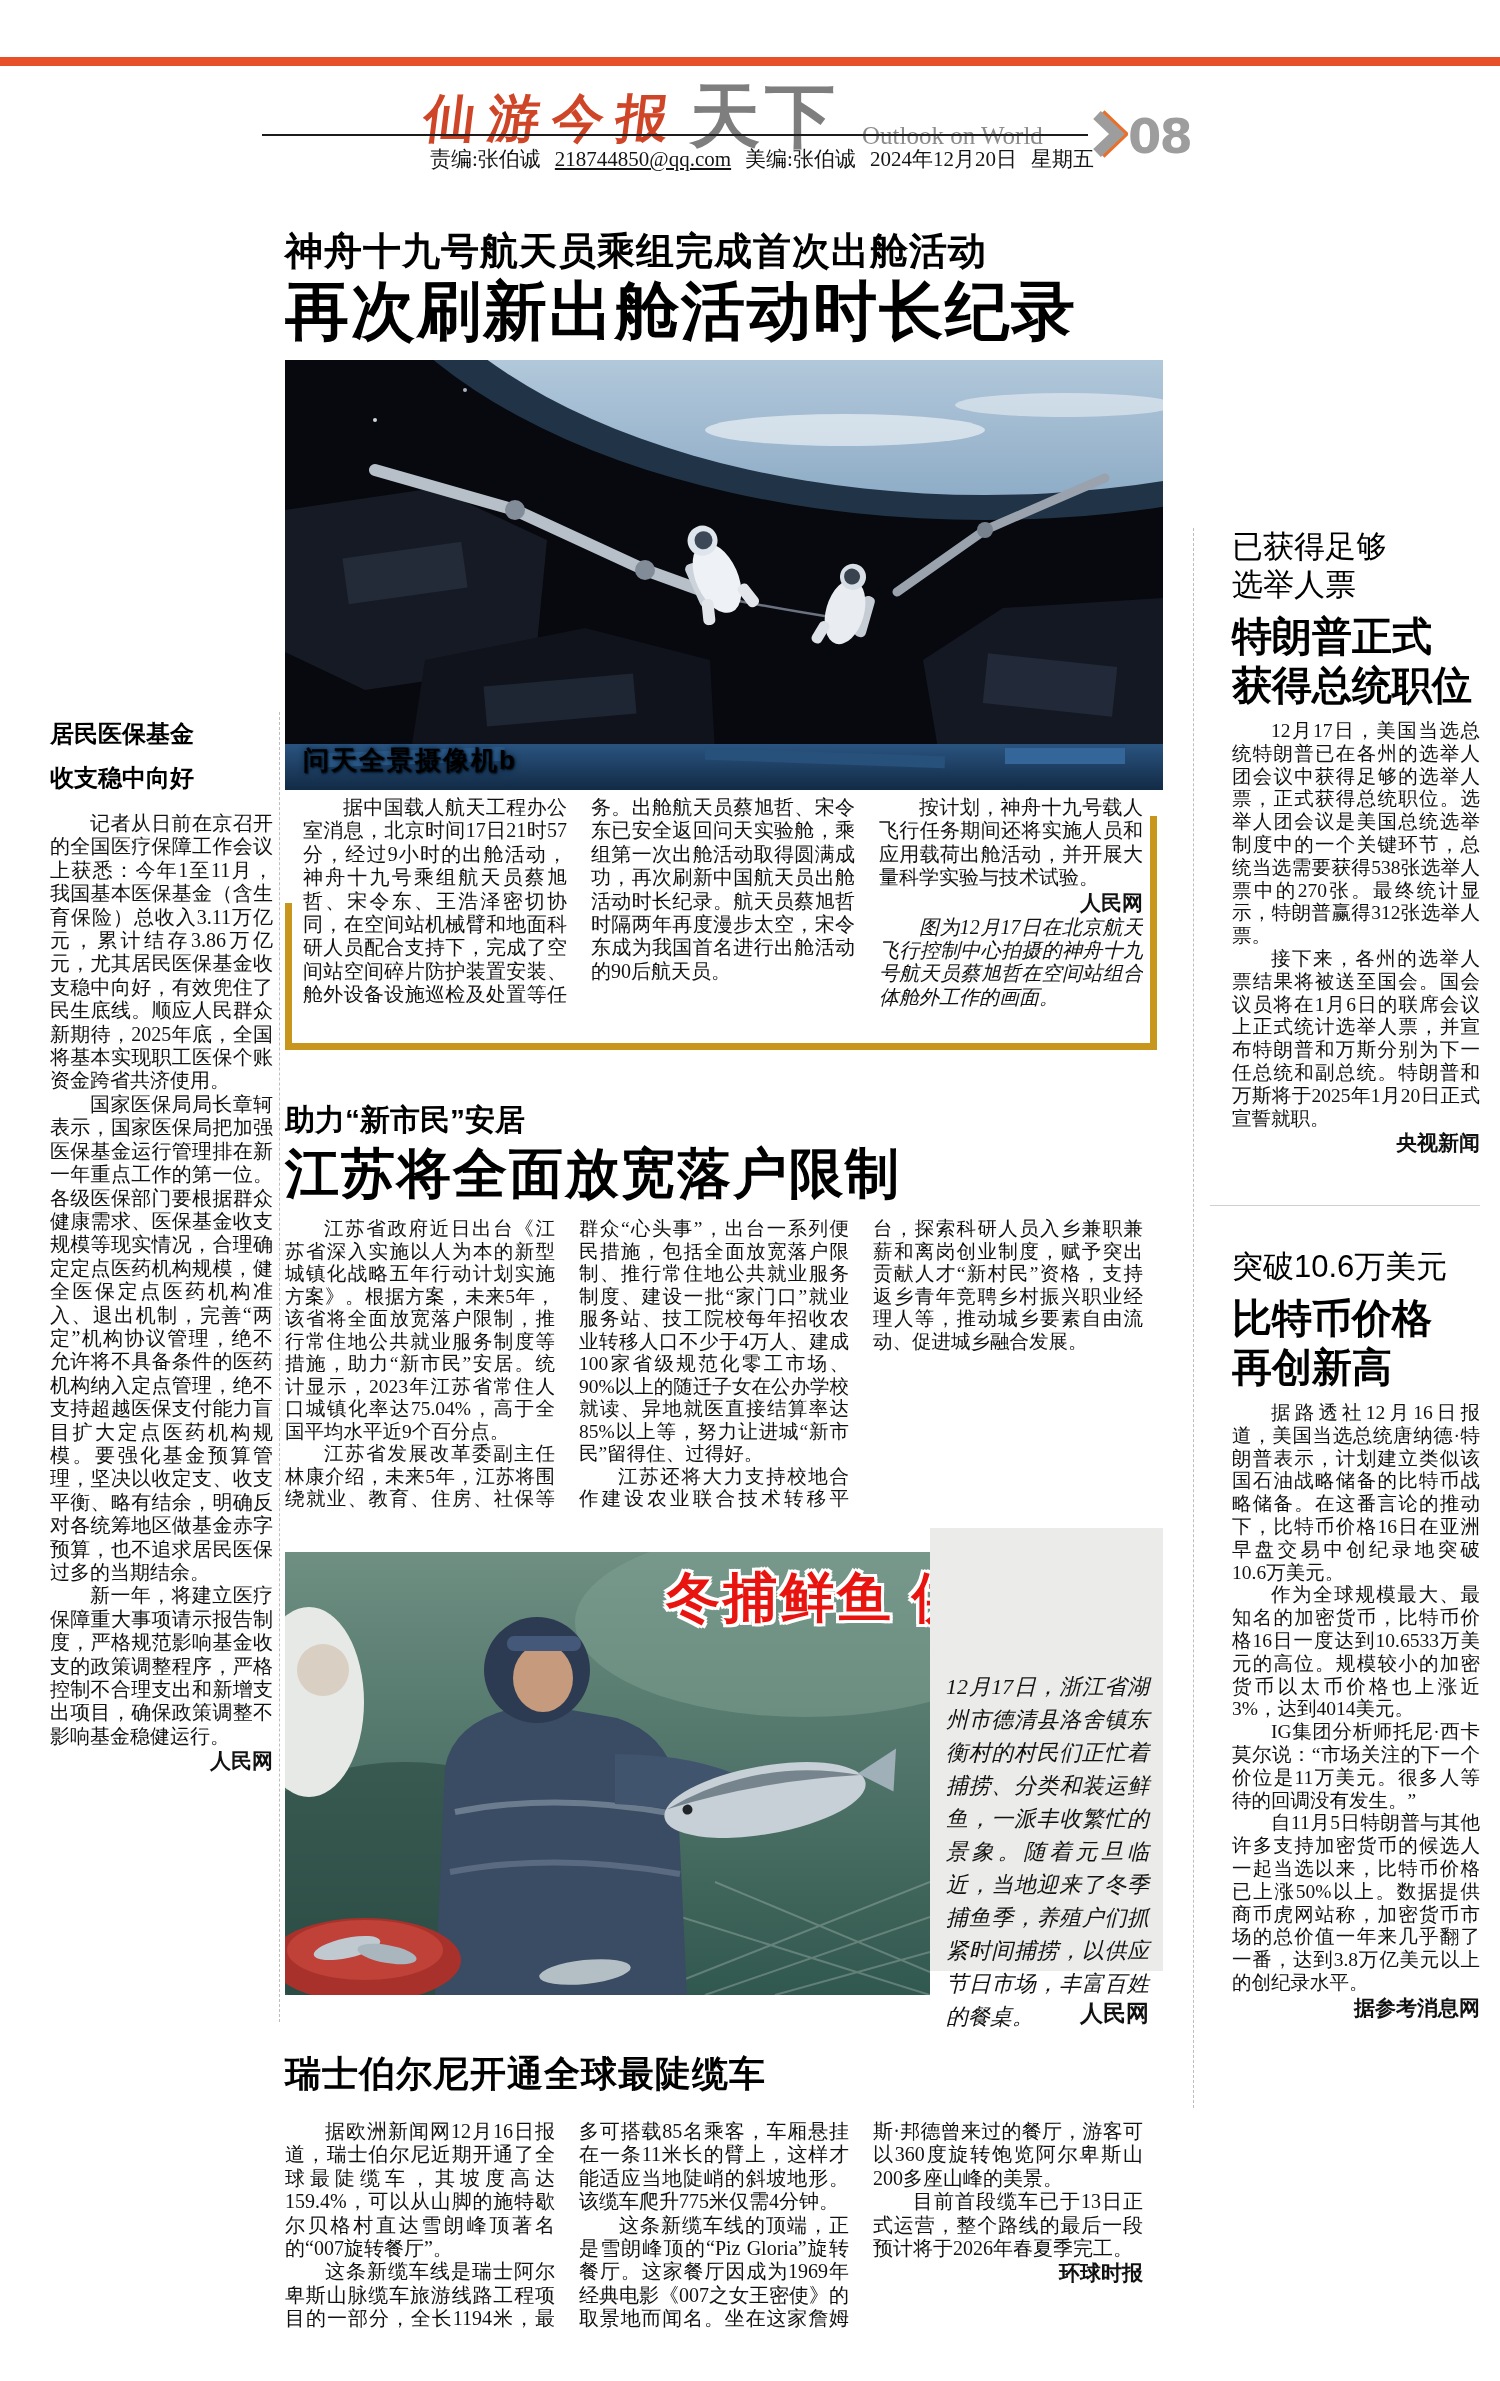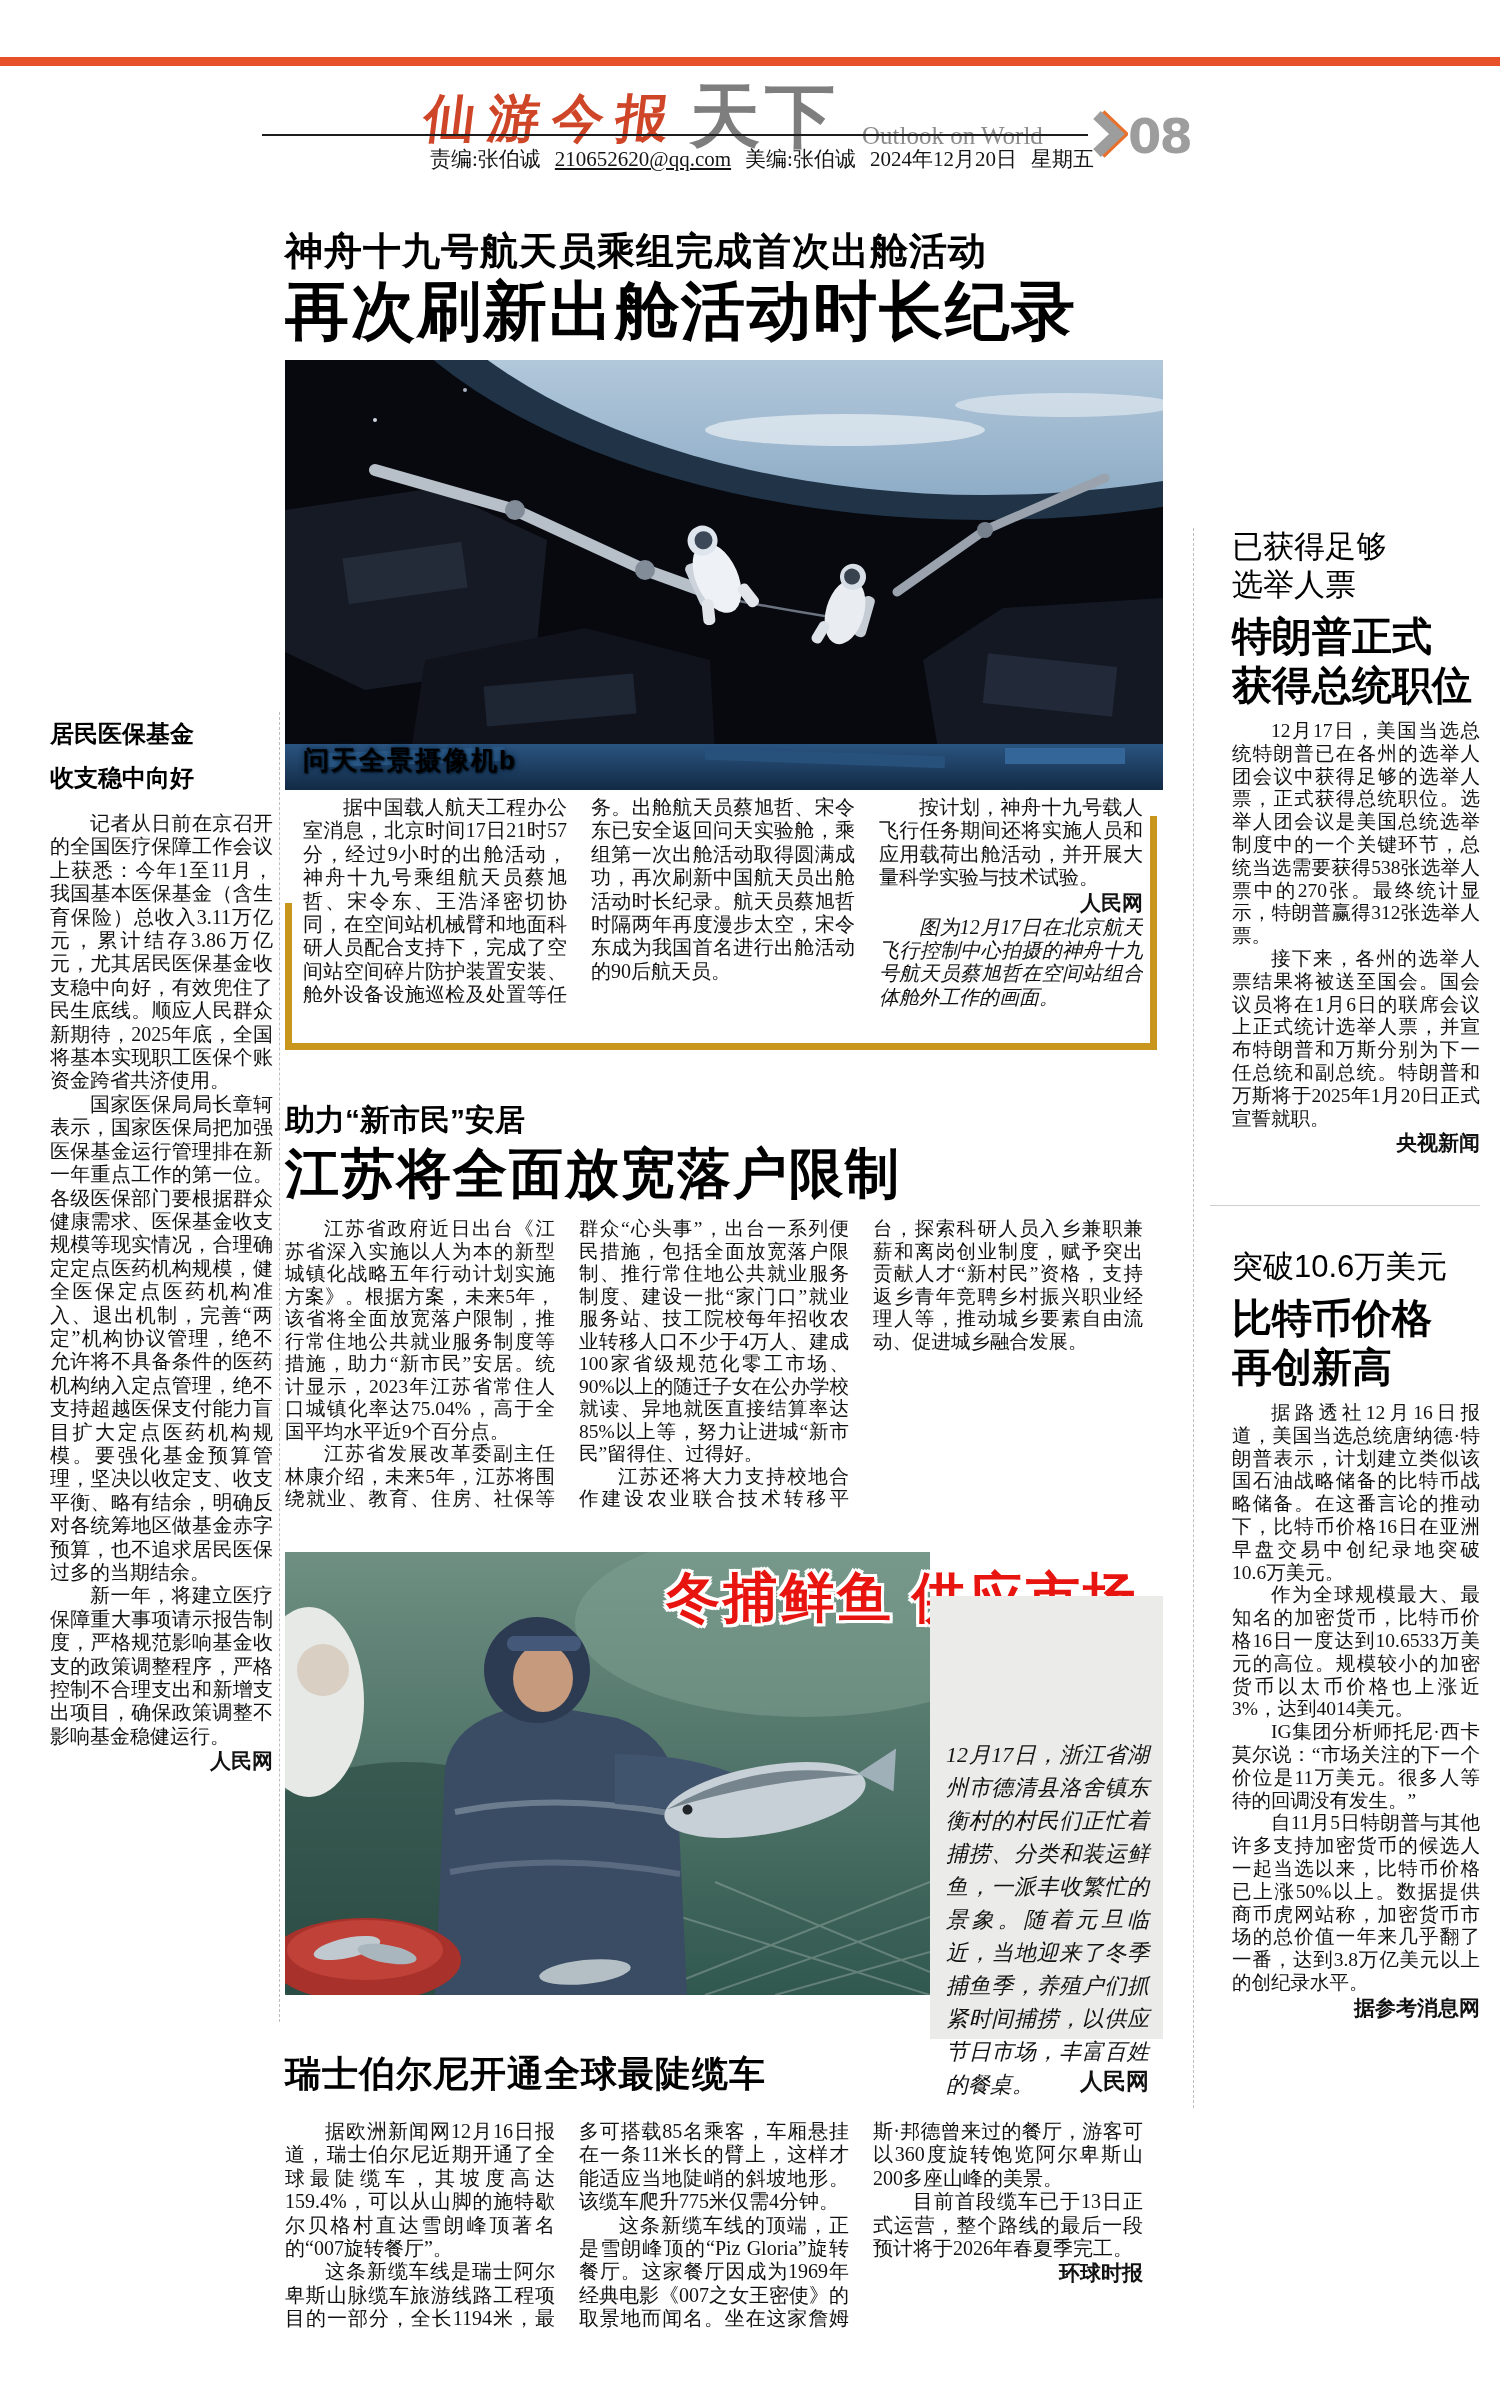--- a/index.html
+++ b/index.html
@@ -69,21 +69,21 @@
   .jiangsu-kicker { left:285px; top:1100px; font-size:30px; font-weight:700; color:#000;
     font-family:"Liberation Sans","DejaVu Sans",sans-serif; }
   .jiangsu-title { left:285px; top:1138px; font-size:54px; font-weight:900; color:#000;
     letter-spacing:2px; font-family:"Liberation Sans","DejaVu Sans",sans-serif; }
   .jiangsu-body { left:285px; top:1218px; width:858px; height:302px;
     column-count:3; column-gap:24px; column-fill:auto; overflow:hidden;
     font-size:19.5px; line-height:22.5px; }
 
   
   .fish-photo { left:285px; top:1552px; width:645px; height:443px; overflow:hidden; }
-  .fish-caption-box { left:930px; top:1596px; width:233px; height:443px; background:#ebebe9; }
+  .fish-caption-box { left:930px; top:1528px; width:233px; height:443px; background:#ebebe9; }
   .fish-caption { padding:142px 14px 0 16px; font-size:22px; line-height:33px;
     text-align:justify; font-style:italic; }
   .fish-caption-attr { padding-right:14px; margin-top:-33px; font-size:23px; }
   .fish-title { left:666px; top:1562px; width:500px; font-size:54px; font-weight:900;
     color:#e8140f; letter-spacing:3px;
     font-family:"Liberation Sans","DejaVu Sans",sans-serif;
     text-shadow:-3px -3px 0 #fff, 3px -3px 0 #fff, -3px 3px 0 #fff, 3px 3px 0 #fff,
                 0 -3px 0 #fff, 0 3px 0 #fff, -3px 0 0 #fff, 3px 0 0 #fff; }
 
   
@@ -116,21 +116,21 @@
   <div class="abs page-marker">
     <span>
       <svg width="36" height="50" viewBox="0 0 36 50">
         <polyline points="8,6 28,25 8,44" fill="none" stroke="#e8702a" stroke-width="13"></polyline>
         <polyline points="5,6 25,25 5,44" fill="none" stroke="#9d9d9d" stroke-width="11"></polyline>
       </svg>
     </span>
     <span class="num">08</span>
   </div>
   <div class="abs editor-row">
-    <span>责编:张伯诚</span><span class="email">210652620@qq.com</span><span>美编:张伯诚</span><span>2024年12月20日</span><span>星期五</span>
+    <span>责编:张伯诚</span><span class="email">218744850@qq.com</span><span>美编:张伯诚</span><span>2024年12月20日</span><span>星期五</span>
   </div>
 
   <div class="abs vrule-left"></div>
   <div class="abs vrule-right"></div>
 
   <div class="abs space-kicker">神舟十九号航天员乘组完成首次出舱活动</div>
   <div class="abs space-title">再次刷新出舱活动时长纪录</div>
 
   <div class="abs space-photo">
     <svg width="878" height="430" viewBox="0 0 878 430">

